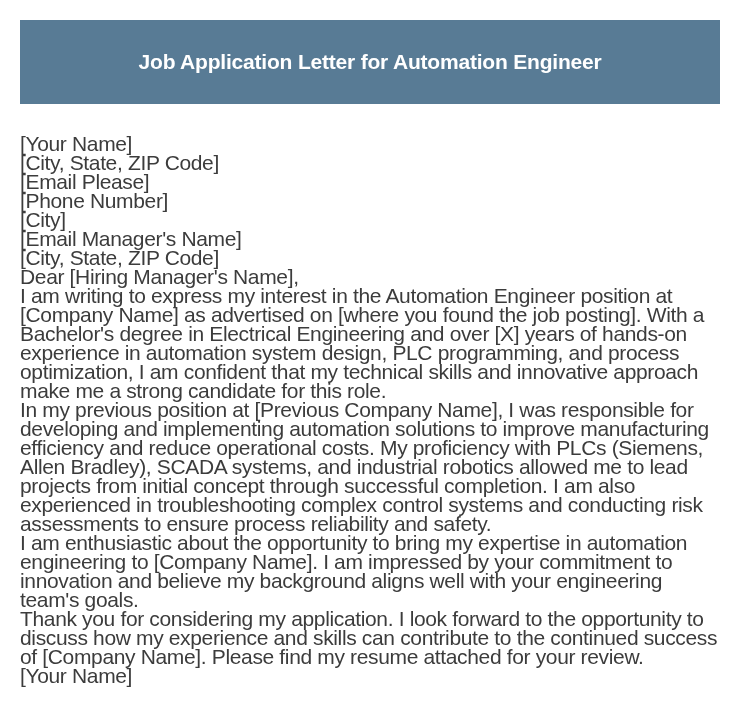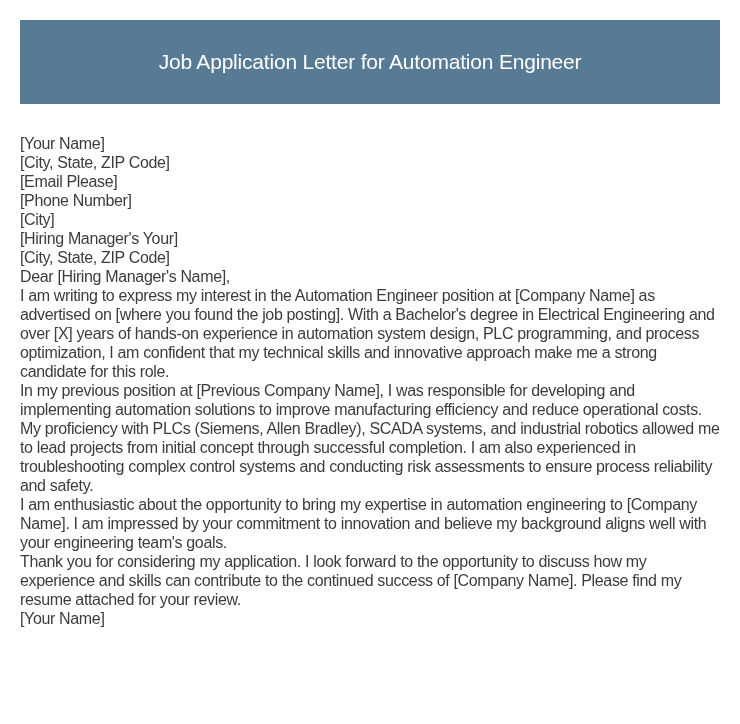--- a/index.html
+++ b/index.html
@@ -20,28 +20,28 @@
       background: #587b95;
       height: 84px;
       display: flex;
       align-items: center;
       justify-content: center;
     }
     .header-title {
       color: #ffffff;
       font-size: 21px;
       font-family: "Liberation Sans", sans-serif;
-      font-weight: normal;
+      font-weight: bold;
       margin: 0;
       letter-spacing: -0.2px;
     }
     .letter {
       margin-top: 30px;
       color: #3c3c3c;
-      font-size: 16px;
+      font-size: 21px;
       line-height: 19px;
       letter-spacing: -0.35px;
     }
     .letter .line, .letter .para {
       display: block;
       margin: 0;
     }
   </style>
 </head>
 <body>
@@ -53,21 +53,21 @@
 
   <div class="letter">
     <div>
       <span class="line">[Your Name]</span>
       <span class="line">[City, State, ZIP Code]</span>
       <span class="line">[Email Please]</span>
       <span class="line">[Phone Number]</span>
     </div>
     <span class="line">[City]</span>
     <div>
-      <span class="line">[Hiring Manager's Your]</span>
+      <span class="line">[Email Manager's Name]</span>
       <span class="line">[City, State, ZIP Code]</span>
     </div>
     <span class="line">Dear [Hiring Manager's Name],</span>
     <p class="para">I am writing to express my interest in the Automation Engineer position at [Company Name] as advertised on [where you found the job posting]. With a Bachelor's degree in Electrical Engineering and over [X] years of hands-on experience in automation system design, PLC programming, and process optimization, I am confident that my technical skills and innovative approach make me a strong candidate for this role.</p>
     <p class="para">In my previous position at [Previous Company Name], I was responsible for developing and implementing automation solutions to improve manufacturing efficiency and reduce operational costs. My proficiency with PLCs (Siemens, Allen Bradley), SCADA systems, and industrial robotics allowed me to lead projects from initial concept through successful completion. I am also experienced in troubleshooting complex control systems and conducting risk assessments to ensure process reliability and safety.</p>
     <p class="para">I am enthusiastic about the opportunity to bring my expertise in automation engineering to [Company Name]. I am impressed by your commitment to innovation and believe my background aligns well with your engineering team's goals.</p>
     <p class="para">Thank you for considering my application. I look forward to the opportunity to discuss how my experience and skills can contribute to the continued success of [Company Name]. Please find my resume attached for your review.</p>
     <span class="line">[Your Name]</span>
   </div>
 </div>

